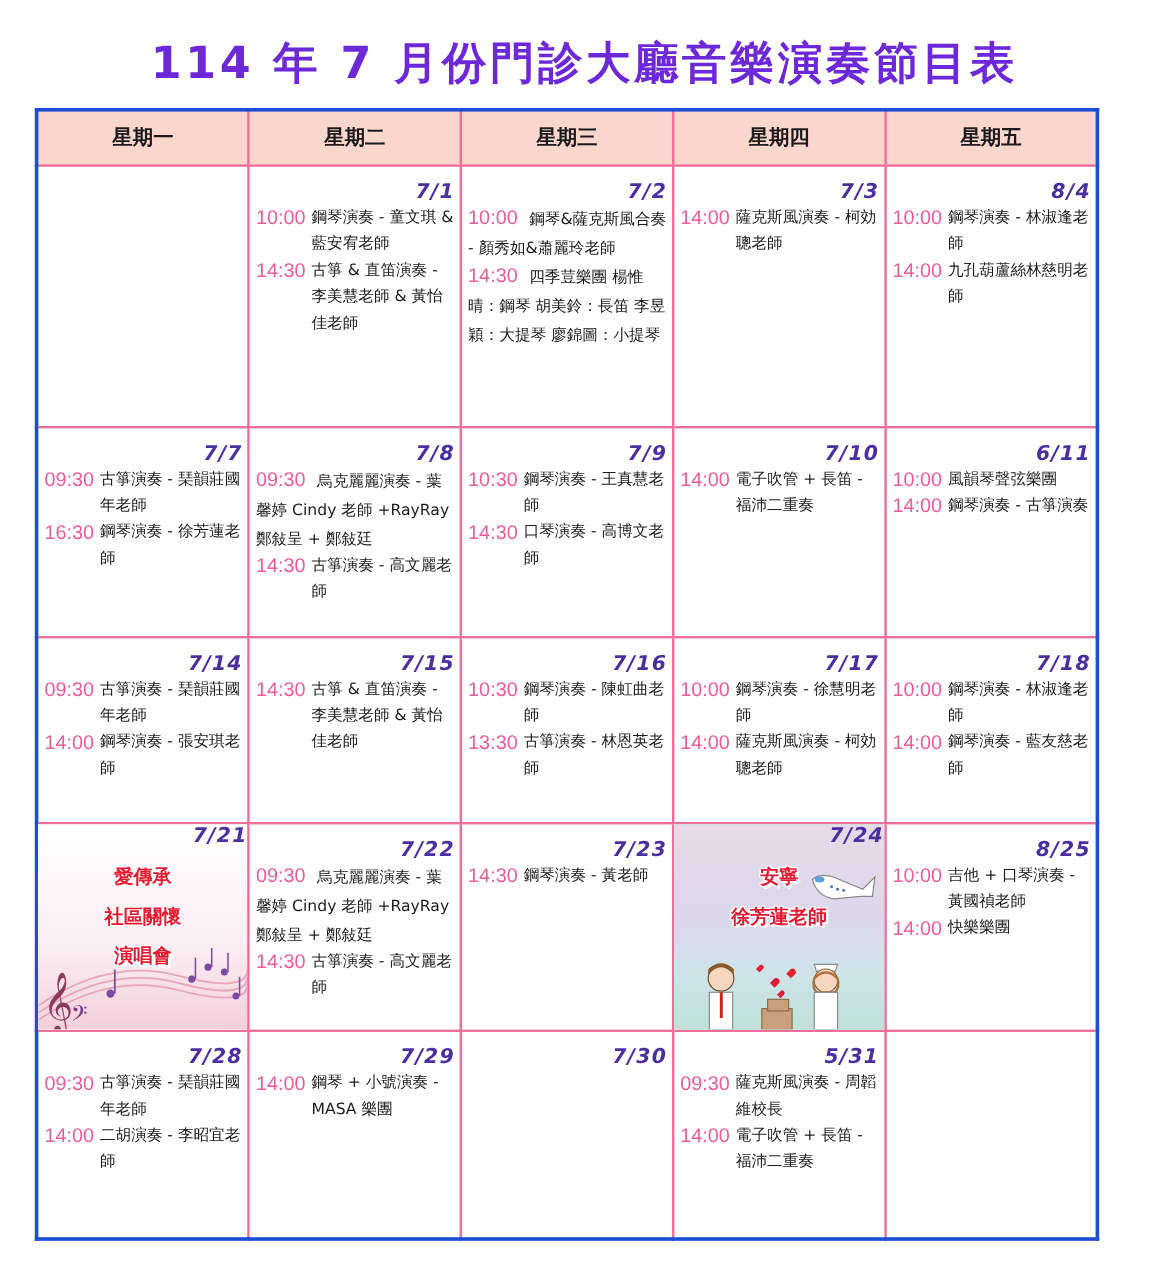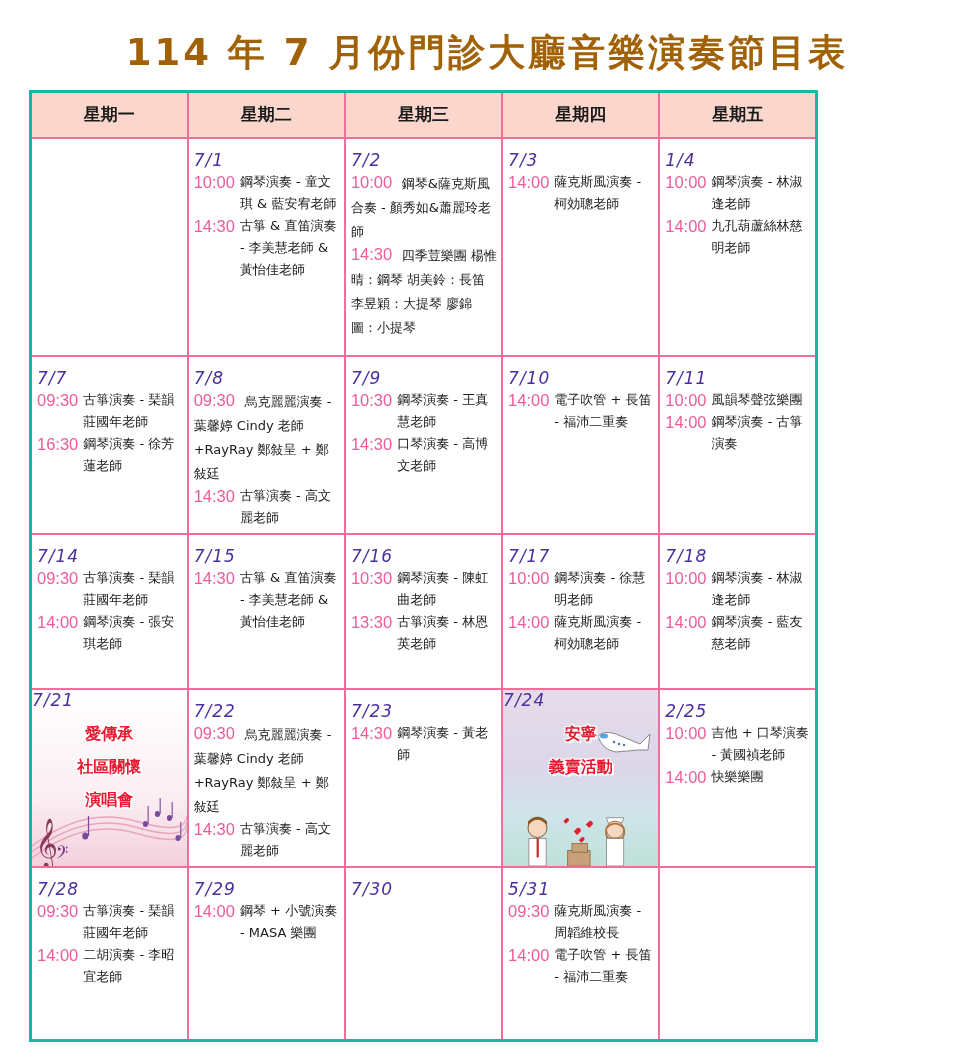--- a/index.html
+++ b/index.html
@@ -2,42 +2,42 @@
 <html><head>
 <meta charset="utf-8">
 <style>
   * { box-sizing: border-box; margin: 0; padding: 0; }
   html, body { width: 974px; height: 1060px; background: #ffffff; overflow: hidden; }
   body { font-family: "Liberation Sans", "DejaVu Sans", sans-serif; color: #1a1a1a; position: relative; }
 
   .title {
     position: absolute; left: 0; top: 28px; width: 974px; height: 50px;
     text-align: center; font-size: 37px; font-weight: bold; letter-spacing: 3px;
-    color: #a16207; font-family: "DejaVu Sans", sans-serif;
+    color: #6d28d9; font-family: "DejaVu Sans", sans-serif;
   }
 
   .schedule {
-    position: absolute; left: 29px; top: 90px; width: 789px;
+    position: absolute; left: 29px; top: 90px; width: 887px;
     border-collapse: collapse; table-layout: fixed;
-    border: 3px solid #14b8a6;
+    border: 3px solid #1d4ed8;
   }
   .schedule th, .schedule td { border: 2px solid #ee6f98; }
   .schedule th {
     background: #fad6cd; height: 46px; font-size: 17px; font-weight: bold; color: #1a1a1a;
     font-family: "DejaVu Sans", sans-serif; text-align: center; vertical-align: middle;
   }
   .schedule td { vertical-align: top; padding: 12px 4px 4px 5px; position: relative; }
   .row1 td { height: 218px; }
   .row2 td { height: 175px; }
   .row3 td { height: 155px; }
   .row4 td { height: 173px; }
   .row5 td { height: 174px; }
 
   .date {
-    display: block; text-align: left; font-style: italic; font-weight: 400;
+    display: block; text-align: right; font-style: italic; font-weight: 700;
     font-family: "DejaVu Sans", sans-serif; font-size: 17px; color: #4b2fa0;
     line-height: 18px; margin-bottom: 2px; letter-spacing: 1px;
   }
   .event { display: flex; font-size: 16.5px; line-height: 22px; }
   .event .time { color: #ec5b9a; flex: 0 0 auto; margin-right: 5px; }
   .event .desc { flex: 1 1 auto; color: #1a1a1a; font-family: "DejaVu Sans", sans-serif; font-size: 13px; }
   .event.wrap { display: block; }
   .event.wrap .time { display: inline; }
   .event.wrap .desc { display: inline; }
 
@@ -94,21 +94,21 @@
         <div class="event wrap"><span class="time">14:30</span> <span class="desc">四季荳樂團 楊惟晴：鋼琴 胡美鈴：長笛 李昱穎：大提琴 廖錦圖：小提琴</span></div>
       </td>
       <td>
         <span class="date">7/3</span>
         <div class="event">
             <span class="time">14:00</span>
             <span class="desc">薩克斯風演奏 - 柯効聰老師</span>
           </div>
       </td>
       <td>
-        <span class="date">1/4</span>
+        <span class="date">8/4</span>
         <div class="event">
             <span class="time">10:00</span>
             <span class="desc">鋼琴演奏 - 林淑逢老師</span>
           </div>
         <div class="event">
             <span class="time">14:00</span>
             <span class="desc">九孔葫蘆絲林慈明老師</span>
           </div>
       </td>
     </tr>
@@ -145,21 +145,21 @@
           </div>
       </td>
       <td>
         <span class="date">7/10</span>
         <div class="event">
             <span class="time">14:00</span>
             <span class="desc">電子吹管 + 長笛 - 福沛二重奏</span>
           </div>
       </td>
       <td>
-        <span class="date">7/11</span>
+        <span class="date">6/11</span>
         <div class="event">
             <span class="time">10:00</span>
             <span class="desc">風韻琴聲弦樂團</span>
           </div>
         <div class="event">
             <span class="time">14:00</span>
             <span class="desc">鋼琴演奏 - 古箏演奏</span>
           </div>
       </td>
     </tr>
@@ -263,41 +263,41 @@
         <span class="date">7/24</span>
         <svg class="plane-svg" viewBox="0 0 60 38">
           <path d="M4 12 Q10 6 22 10 L46 20 L56 10 L54 26 L44 26 L22 28 Q8 26 4 12 Z" fill="#ffffff" stroke="#888" stroke-width="1"></path>
           <ellipse cx="10" cy="12" rx="4" ry="2.5" fill="#5aa0e0"></ellipse>
           <circle cx="20" cy="18" r="1.2" fill="#4a6ac0"></circle>
             <circle cx="25" cy="20" r="1.2" fill="#4a6ac0"></circle>
             <circle cx="30" cy="21" r="1.2" fill="#4a6ac0"></circle>
         </svg>
         <div class="poster-text">
           <div>安寧</div>
-          <div>義賣活動</div>
+          <div>徐芳蓮老師</div>
         </div>
         <svg class="chars-svg" viewBox="0 0 180 62" preserveAspectRatio="xMidYMax meet">
           <circle cx="40" cy="18" r="11" fill="#f5d7c0" stroke="#6a4a2a" stroke-width="1"></circle>
           <path d="M29 15 Q40 2 51 15 L51 10 Q40 0 29 10 Z" fill="#8a5a2a"></path>
           <rect x="30" y="30" width="20" height="32" fill="#ffffff" stroke="#888" stroke-width="1"></rect>
           <rect x="39" y="30" width="2.5" height="22" fill="#d02020"></rect>
           <path d="M120 6 L140 6 L138 12 L122 12 Z" fill="#ffffff" stroke="#888" stroke-width="1"></path>
           <circle cx="130" cy="20" r="10" fill="#f5d7c0" stroke="#8a5a2a" stroke-width="1"></circle>
           <path d="M120 18 Q130 8 140 18 Q142 26 138 30 L122 30 Q118 26 120 18 Z" fill="none" stroke="#b0703a" stroke-width="2"></path>
           <rect x="120" y="30" width="20" height="32" fill="#ffffff" stroke="#888" stroke-width="1"></rect>
           <rect x="75" y="44" width="26" height="18" fill="#c8a07a" stroke="#8a6a4a" stroke-width="1"></rect>
           <rect x="80" y="36" width="18" height="10" fill="#c8a07a" stroke="#8a6a4a" stroke-width="1"></rect>
           <path d="M70 10 l3 -3 a2 2 0 0 1 3 3 l-3 3 l-3 -3 z" fill="#e02030"></path>
           <path d="M82 22 l4 -4 a3 3 0 0 1 4 4 l-4 4 l-4 -4 z" fill="#e02030"></path>
           <path d="M96 14 l4 -4 a3 3 0 0 1 4 4 l-4 4 l-4 -4 z" fill="#e02030"></path>
           <path d="M88 32 l3 -3 a2 2 0 0 1 3 3 l-3 3 l-3 -3 z" fill="#e02030"></path>
         </svg>
       </td>
       <td>
-        <span class="date">2/25</span>
+        <span class="date">8/25</span>
         <div class="event">
             <span class="time">10:00</span>
             <span class="desc">吉他 + 口琴演奏 - 黃國禎老師</span>
           </div>
         <div class="event">
             <span class="time">14:00</span>
             <span class="desc">快樂樂團</span>
           </div>
       </td>
     </tr>

